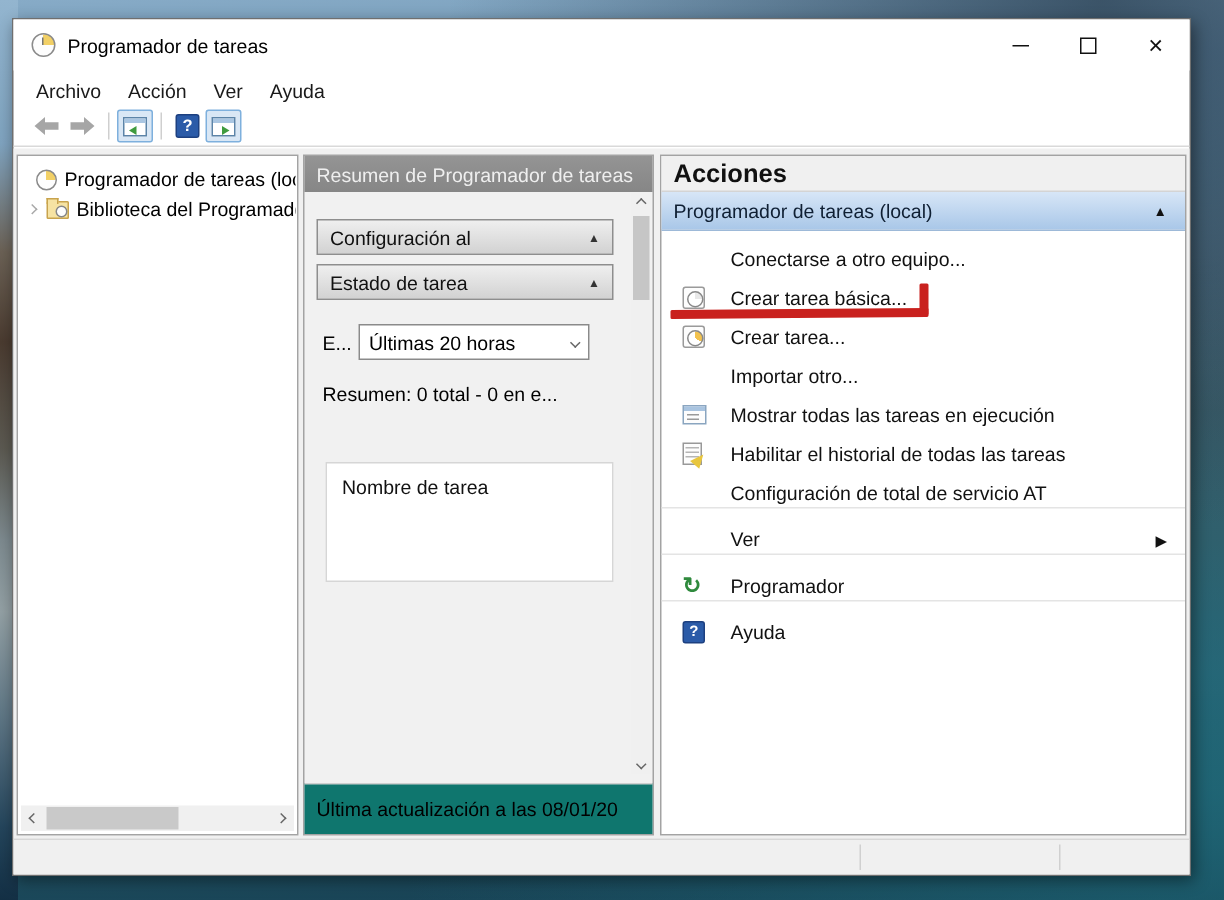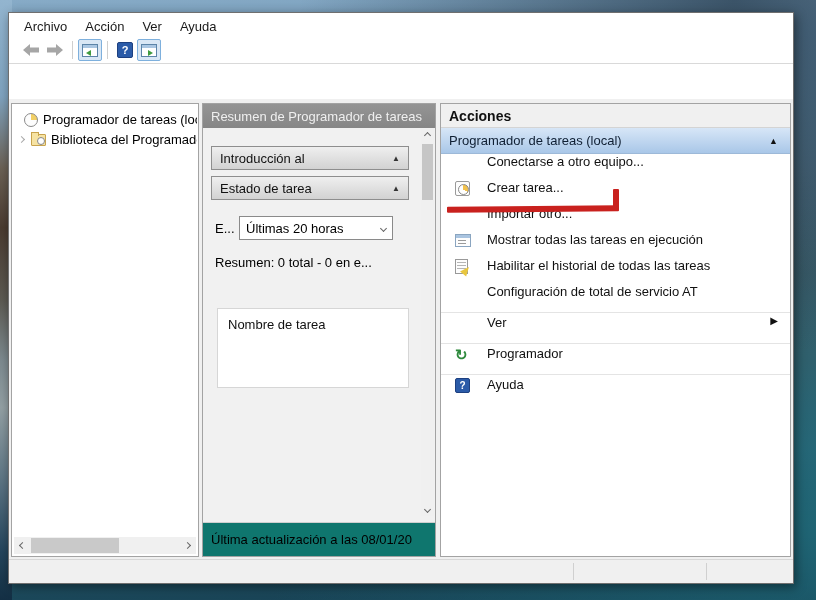--- a/index.html
+++ b/index.html
@@ -136,27 +136,27 @@
   .last-update { position:absolute; left:0; right:0; bottom:0; height:34px;
     border-top:1px solid #cfcfcf; background:#0f766e; font-size:13px;
     display:flex; align-items:center; padding-left:8px; white-space:nowrap;
     overflow:hidden;margin-top:44px; }
   .vscroll.outer { right:1px; top:25px; bottom:40px; width:13px; }
   .vscroll.outer .vthumb { width:11px; height:56px; margin-top:2px; }
 
   
   .actions-pane { left:431px; top:4px; right:2px; bottom:2px; background:#fff; }
   .actions-header { height:24px; background:#f0f0f0; border-bottom:1px solid #d4d4d4;
-    font-size:14px; font-weight:bold; color:#111; display:flex; align-items:center;
+    font-size:17px; font-weight:bold; color:#111; display:flex; align-items:center;
     padding-left:8px; }
   .actions-group { height:26px; background:linear-gradient(#d7e6f7,#a9c7e8);
     border-bottom:1px solid #9db9d8; font-size:13px; color:#0f1f33; display:flex;
     align-items:center; padding:0 12px 0 8px; }
   .actions-group .coll { margin-left:auto; font-size:9px; color:#111; }
-  .action-row { height:26px; display:flex; align-items:flex-start; font-size:13px;
+  .action-row { height:26px; display:flex; align-items:flex-end; font-size:13px;
     color:#111; padding-left:14px; }
   .icon-slot { width:24px; height:16px; display:flex; align-items:center;
     flex:0 0 auto; }
   .action-label { margin-left:8px; white-space:nowrap; }
   .action-sep { height:1px; background:#e4e4e4; margin:2px 0; }
   .submenu-arrow { margin-left:auto; margin-right:12px; font-size:10px; color:#111; }
   .task-icon { width:15px; height:15px; background:#fdfdfd; border:1px solid #9a9a9a;
     border-radius:2px; position:relative; }
   .task-icon::before { content:""; position:absolute; left:2px; top:2px; width:9px;
     height:9px; border-radius:50%; border:1px solid #888;
@@ -191,20 +191,35 @@
     background:#c9211e; z-index:20; border-radius:1px; }
 </style>
 </head>
 <body>
 
 <div class="desktop"></div>
 <div class="desktop-left"></div>
 
 <div class="window">
 
+  <div class="titlebar">
+    <div class="app-icon"></div>
+    <div class="title-text">Programador de tareas</div>
+    <div class="win-controls">
+      <div class="wc">
+        <div class="min-glyph"></div>
+      </div>
+      <div class="wc">
+        <div class="max-glyph"></div>
+      </div>
+      <div class="wc">
+        <div class="close-glyph">×</div>
+      </div>
+    </div>
+  </div>
 
   <div class="menubar">
     <div class="menu-item">Archivo</div>
     <div class="menu-item">Acción</div>
     <div class="menu-item">Ver</div>
     <div class="menu-item">Ayuda</div>
   </div>
 
   <div class="toolbar">
     <div class="tb-btn">
@@ -255,21 +270,21 @@
         <div class="sb-arrow">
           <span class="chev right sm"></span>
           </div>
       </div>
     </div>
 
     <div class="pane summary-pane">
       <div class="summary-header">Resumen de Programador de tareas</div>
 
       <div class="sec-head intro">
-        <span>Introducción al</span>
+        <span>Configuración al</span>
         <span class="coll">▲</span>
       </div>
 
 
       <div class="sec-head estado">
         <span>Estado de tarea</span>
         <span class="coll">▲</span>
       </div>
 
       <div class="filter-row">
@@ -305,20 +320,26 @@
       <div class="actions-group">
         <span>Programador de tareas (local)</span>
         <span class="coll">▲</span>
       </div>
 
       <div class="action-row">
         <div class="icon-slot"></div>
         <span class="action-label">Conectarse a otro equipo...</span>
       </div>
 
+      <div class="action-row">
+        <div class="icon-slot">
+            <div class="task-icon"></div>
+          </div>
+        <span class="action-label">Crear tarea básica...</span>
+      </div>
 
       <div class="action-row">
         <div class="icon-slot">
             <div class="task-icon orange"></div>
           </div>
         <span class="action-label">Crear tarea...</span>
       </div>
 
       <div class="action-row">
         <div class="icon-slot"></div>

